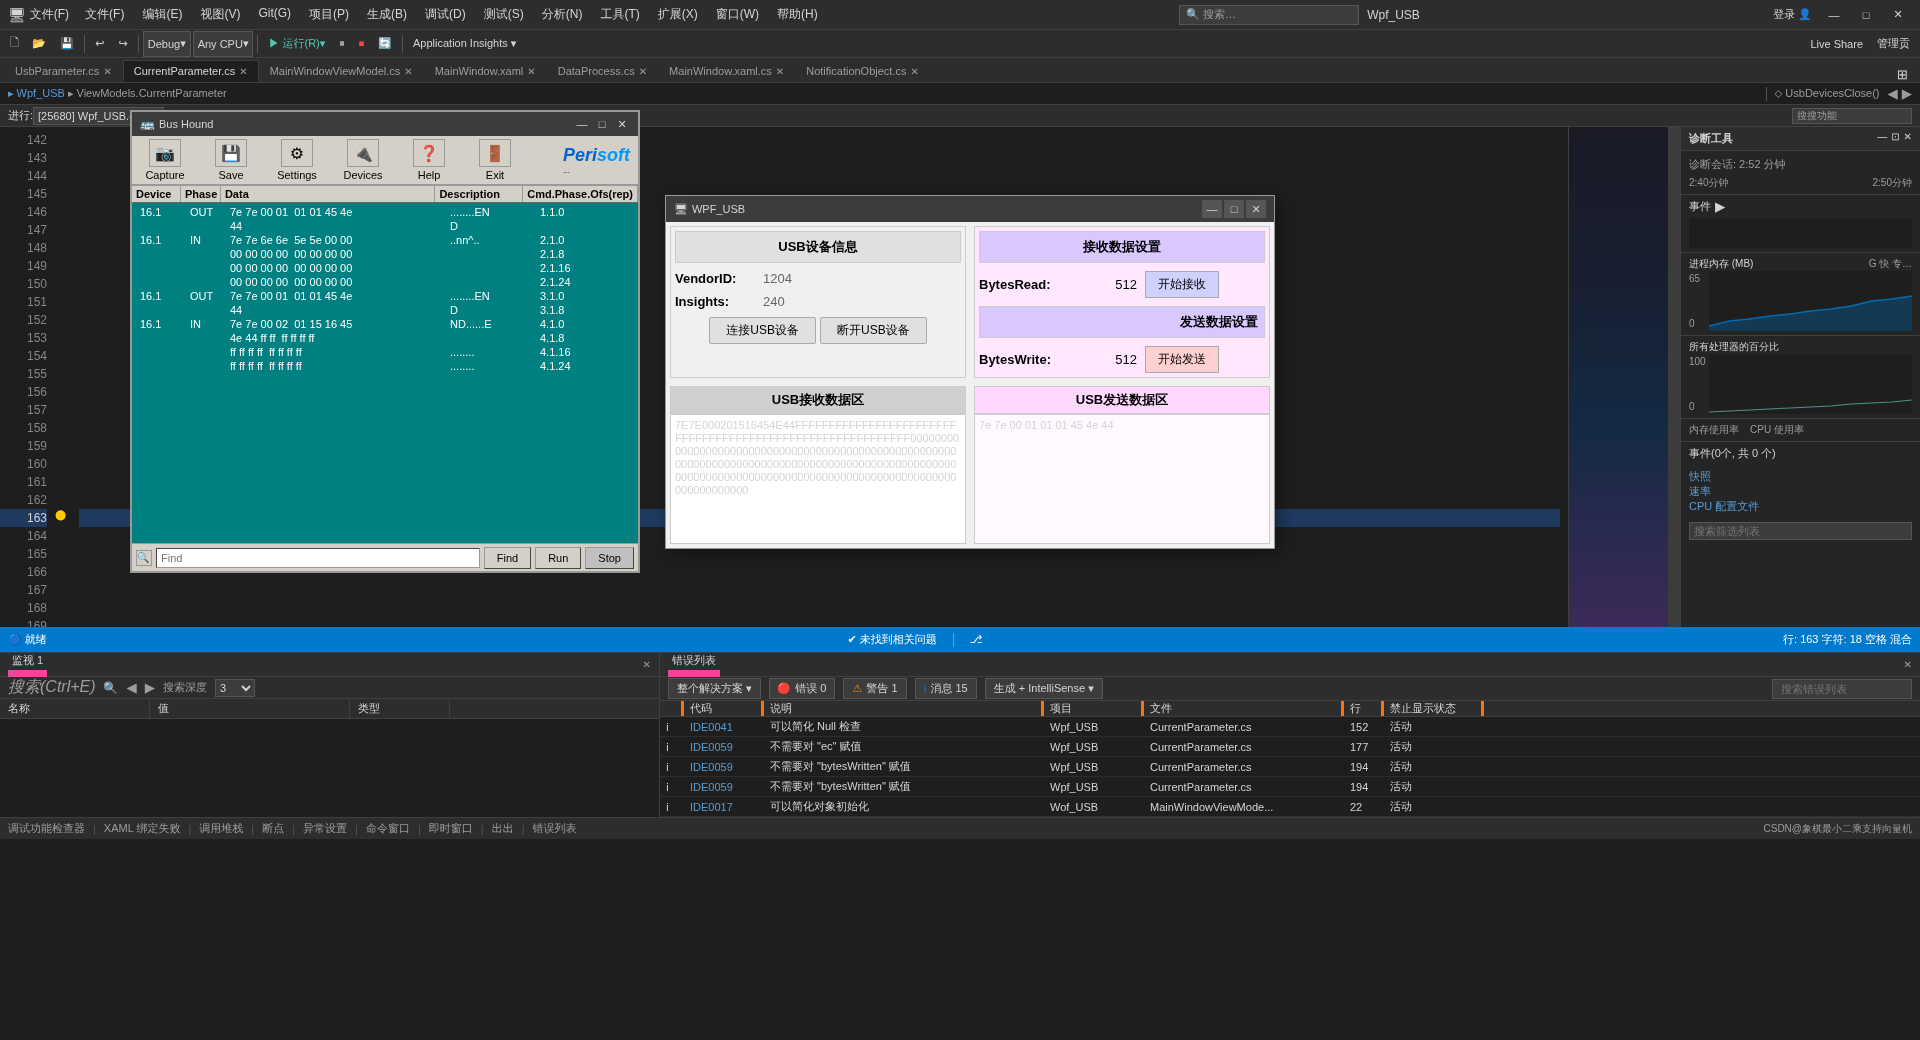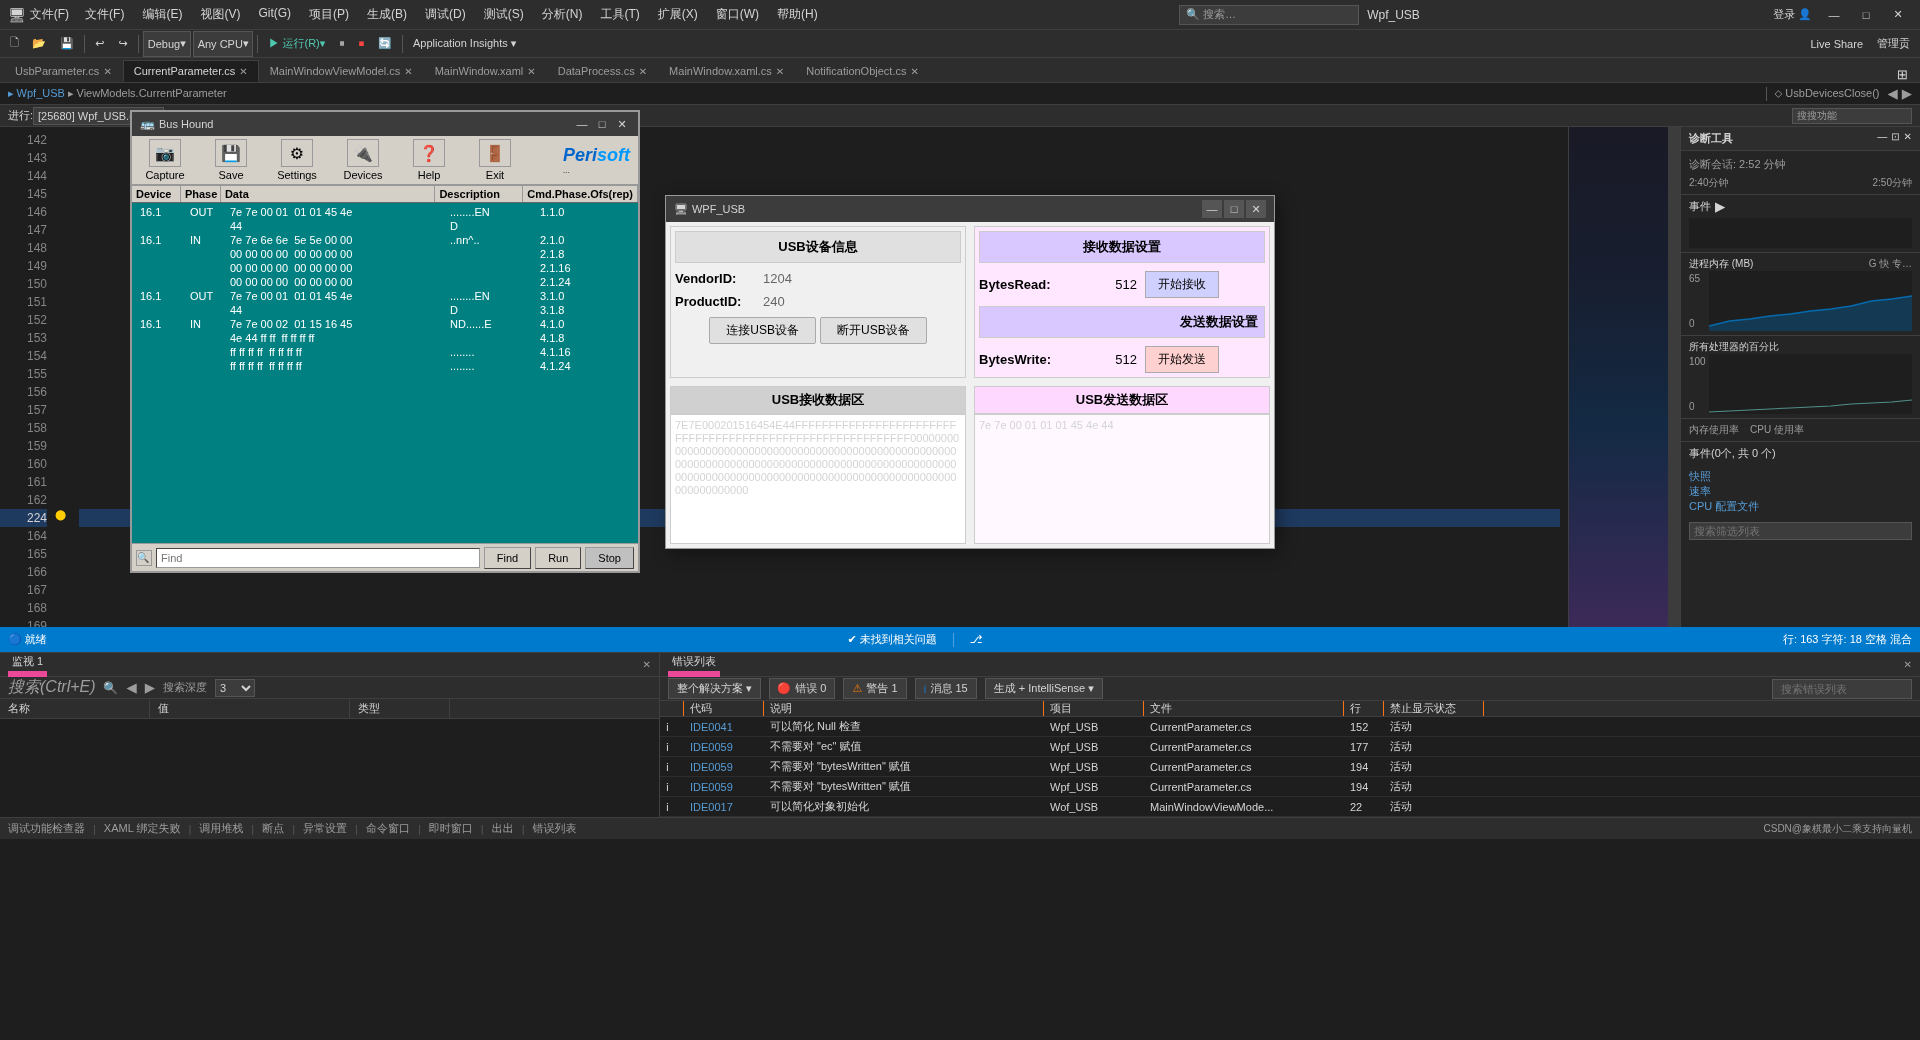--- a/index.html
+++ b/index.html
@@ -150,21 +150,21 @@
       padding: 0 8px;
       gap: 8px;
       border-bottom: 1px solid #3f3f3f;
     }
     .panel-tab {
       font-size: 11px;
       color: #9d9d9d;
       cursor: pointer;
       padding: 2px 4px;
     }
-    .panel-tab.active { color: #d4d4d4; border-bottom: 6px solid #ec4899; }
+    .panel-tab.active { color: #d4d4d4; border-bottom: 8px solid #ec4899; }
     .watch-table { flex: 1; overflow: hidden; }
     .watch-header { display: flex; background: #2d2d2d; border-bottom: 1px solid #3f3f3f; }
     .watch-col { padding: 2px 8px; font-size: 11px; color: #d4d4d4; border-right: 1px solid #3f3f3f; }
     .watch-col.name { width: 150px; }
     .watch-col.value { width: 200px; }
     .watch-col.type { width: 100px; }
 
     
     .error-panel {
       flex: 1;
@@ -186,21 +186,21 @@
       align-items: center;
       gap: 4px;
       padding: 2px 8px;
       background: #3c3c3c;
       border: 1px solid #555;
       color: #d4d4d4;
       font-size: 11px;
       cursor: pointer;
     }
     .error-table-header { display: flex; background: #2d2d2d; border-bottom: 1px solid #3f3f3f; }
-    .error-col { padding: 0 6px; font-size: 11px; color: #d4d4d4; border-right: 1px solid #f97316; }
+    .error-col { padding: 0 6px; font-size: 11px; color: #d4d4d4; border-right: 3px solid #f97316; }
     .error-row { display: flex; align-items: center; border-bottom: 1px solid #2d2d2d; }
     .error-cell { padding: 2px 6px; font-size: 11px; color: #d4d4d4; overflow: hidden; text-overflow: ellipsis; white-space: nowrap; }
     .dialog-title-bar {
       height: 24px;
       background: #3c3c3c;
       display: flex;
       align-items: center;
       padding: 0 8px;
       font-size: 11px;
       color: #d4d4d4;
@@ -561,21 +561,21 @@
           <div>153</div>
           <div>154</div>
           <div>155</div>
           <div>156</div>
         <div>157</div>
           <div>158</div>
           <div>159</div>
           <div>160</div>
           <div>161</div>
         <div>162</div>
-        <div style="background:#1e3a5f;color:#d4d4d4;">224</div>
+        <div style="background:#1e3a5f;color:#d4d4d4;">163</div>
         <div>164</div>
           <div>165</div>
           <div>166</div>
           <div>167</div>
           <div>168</div>
         <div>169</div>
 
       </div>
 
       <div style="width:16px;background:#1e1e1e;">
@@ -1037,21 +1037,21 @@
   <div class="wpf-body">
     <div style="display:grid;grid-template-columns:1fr 1fr;gap:0;">
 
       <div style="border:1px solid #ccc;margin:4px;">
         <div class="wpf-section-title">USB设备信息</div>
         <div class="wpf-field-row">
           <span class="wpf-field-label">VendorID:</span>
           <span class="wpf-field-value">1204</span>
         </div>
         <div class="wpf-field-row">
-          <span class="wpf-field-label">ProductID:</span>
+          <span class="wpf-field-label">Insights:</span>
           <span class="wpf-field-value">240</span>
         </div>
         <div class="wpf-btn-row">
           <button class="wpf-btn">连接USB设备</button>
           <button class="wpf-btn">断开USB设备</button>
         </div>
       </div>
 
       <div style="border:1px solid #ccc;margin:4px;background:#ffe8ff;">
         <div class="wpf-section-title" style="background:#d8c8ff;">接收数据设置</div>

